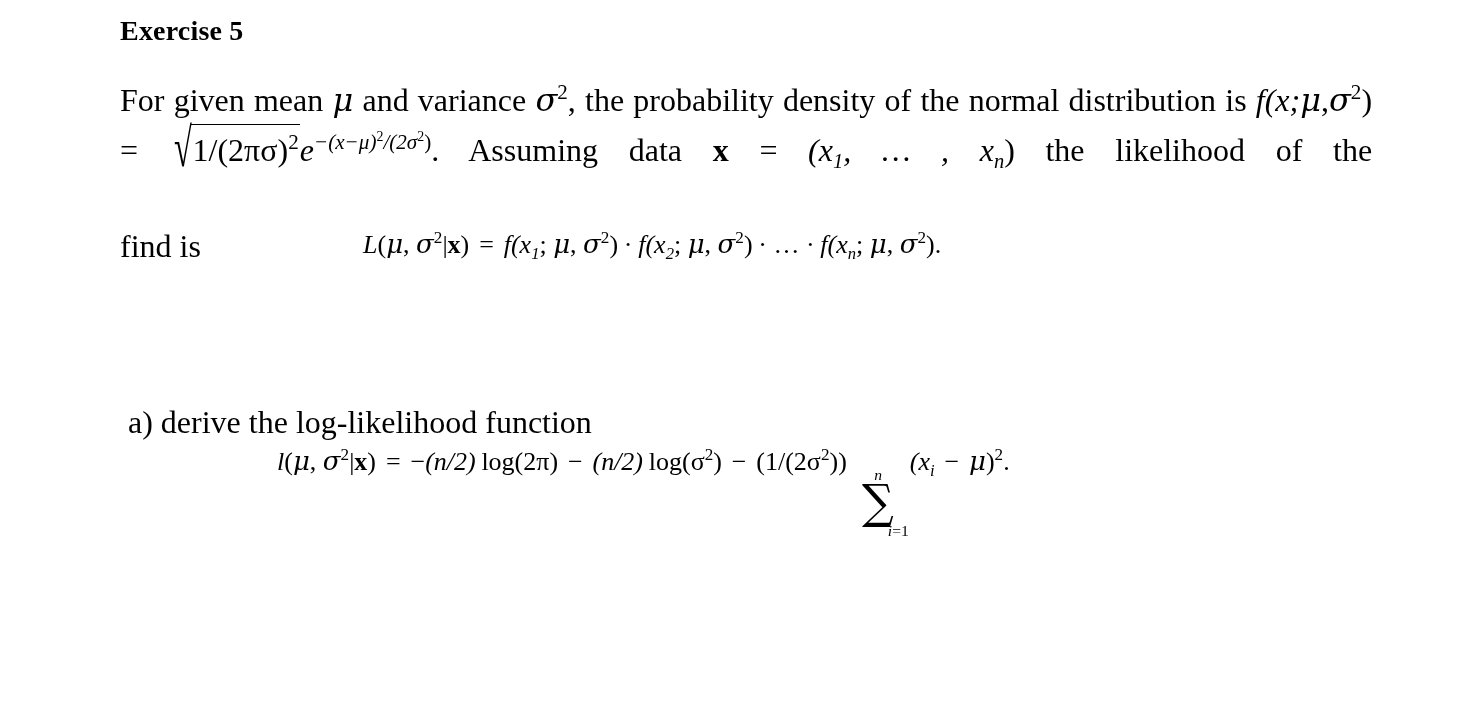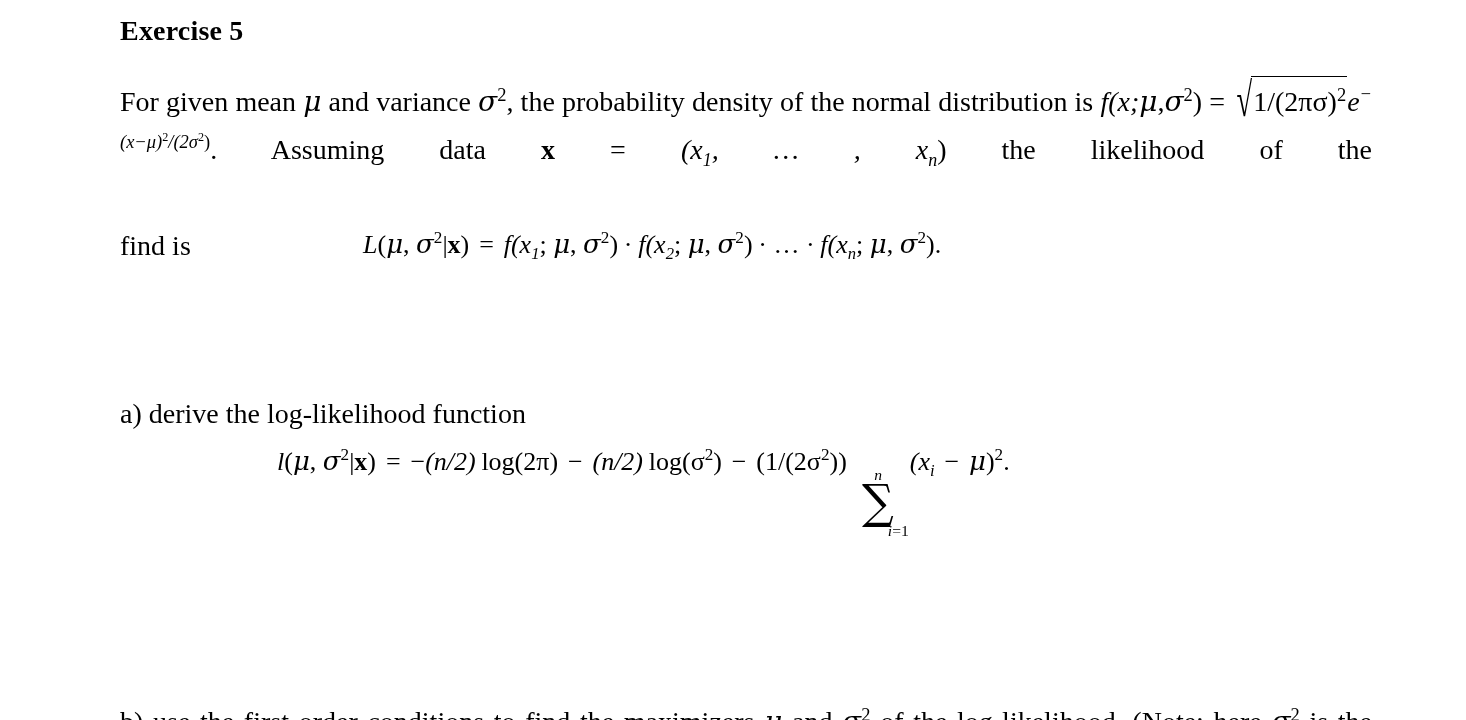--- a/index.html
+++ b/index.html
@@ -33,21 +33,21 @@
   .exercise-title {
     font-size: 28px;
     font-weight: bold;
     letter-spacing: 0.2px;
     line-height: 1.2;
     margin: 0 0 28px 0;
   }
 
   
   .para {
-    font-size: 28px;
+    font-size: 32px;
     line-height: 48px;
     text-align: justify;
     text-justify: inter-word;
     margin: 0;
     hyphens: none;
   }
   .para.lead {
     text-align: justify;
   }
   .para.lead::after {
@@ -146,21 +146,21 @@
     margin-top: 0px;
     margin-left: 40px;
   }
   .bigsum .lim-bot .eqn { font-style: normal; }
 
   
   .gap-eq-likelihood { height: 120px; }
   .gap-after-a       { height: 148px; }
   .gap-after-eq      { height: 112px; }
 
-  .para-a { margin: 0; }
+  .para-a { margin: 8px; }
   .para-b { margin: 0; }
 </style>
 </head>
 <body>
 
 <div class="page">
   <div class="content">
 
     <h1 class="exercise-title">Exercise 5</h1>
 

